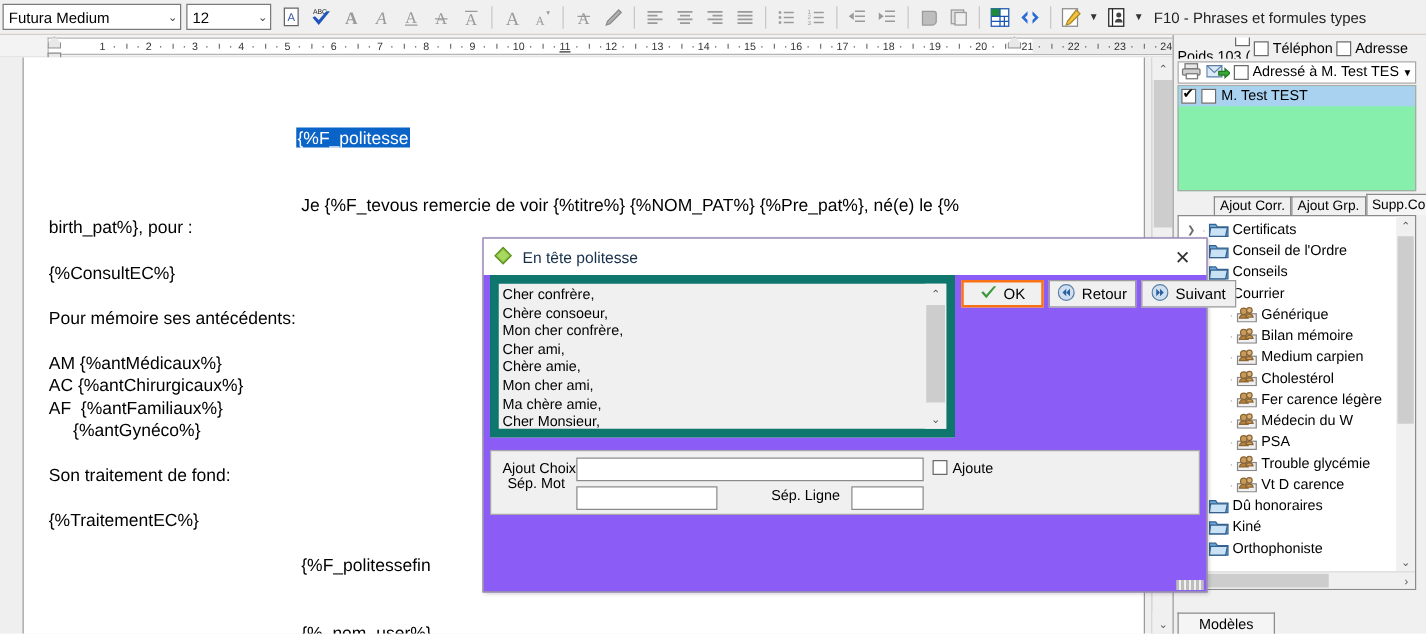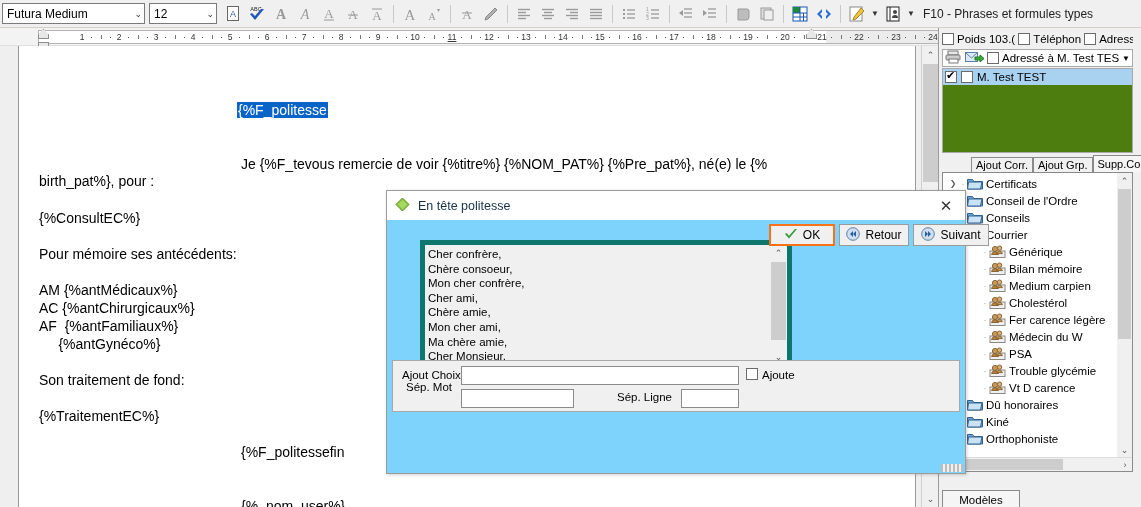--- a/index.html
+++ b/index.html
@@ -120,21 +120,21 @@
   #rp-row1 span { white-space: nowrap; }
   #rp-row2 {
     position: absolute; left: 3px; top: 21px; right: 8px; height: 18px;
     display: flex; align-items: center; gap: 3px;
     background: #ffffff; border: 1px solid #a9a9a9; padding: 0 2px;
   }
   #rp-row2 .lbl { white-space: nowrap; overflow: hidden; flex: 1; }
   #rp-row2 .dd { font-size: 8px; }
   #rp-list {
     position: absolute; left: 3px; top: 40px; right: 8px; height: 85px;
-    background: #4d7c0f; border: 1px solid #a9a9a9;
+    background: #86efac; border: 1px solid #a9a9a9;
   }
   #rp-list .row {
     display: flex; align-items: center; gap: 4px;
     height: 16px; padding: 0 2px; background: #a8d2f0;
   }
   #rp-list .row .name { white-space: nowrap; }
   #rp-tabs {
     position: absolute; left: 3px; top: 127px; right: 8px; height: 17px;
     display: flex; align-items: flex-end; padding-left: 29px;
   }
@@ -176,37 +176,37 @@
   }
   #rp-bottom-tab .btab {
     height: 20px; min-width: 78px; padding: 0 10px; background: #f5f5f5;
     border: 1px solid #8a8a8a; border-bottom: 1px solid #f5f5f5;
     display: flex; align-items: center; justify-content: center; font-size: 11.5px;
   }
 
   
   #dialog {
     position: absolute; left: 386px; top: 190px; width: 580px; height: 284px;
-    background: #7dd3fc; border: 1px solid #9b9b9b;
+    background: #8b5cf6; border: 1px solid #9b9b9b;
     box-shadow: 1px 1px 3px rgba(0,0,0,0.18);
   }
   #dlg-title {
     position: absolute; left: 0; top: 0; right: 0; height: 29px;
     background: #ffffff; display: flex; align-items: center; padding: 0 6px 0 8px;
   }
   #dlg-title .t { font-size: 12.5px; color: #16304a; margin-left: 8px; }
   #dlg-close {
     margin-left: auto; width: 26px; height: 22px;
     display: flex; align-items: center; justify-content: center;
     font-size: 15px; color: #333;
   }
   #dlg-body { position: absolute; left: 0; top: 29px; right: 0; bottom: 0; }
   #dlg-listbox {
-    position: absolute; left: 5px; top: 20px; width: 372px; height: 130px;
-    background: #f0f0f0; border: 5px solid #0f766e; margin-left: 28px;
+    position: absolute; left: 5px; top: 0; width: 372px; height: 130px;
+    background: #f0f0f0; border: 7px solid #0f766e;
   }
   #dlg-list-items {
     position: absolute; left: 3px; top: 2px; right: 19px; bottom: 0;
     font-size: 11.5px; line-height: 14.6px; color: #000; overflow: hidden;
   }
   #dlg-lvsb { position: absolute; right: 0; top: 0; width: 17px; bottom: 0; background: #f0f0f0; }
   #dlg-lvsb .a { position:absolute; left:0; width:17px; height:16px; display:flex;align-items:center;justify-content:center;font-size:9px;color:#555;}
   #dlg-lvsb .a.up { top:0; } #dlg-lvsb .a.dn { bottom:0; }
   #dlg-lvsb .th { position:absolute; left:1px; width:15px; top:17px; height:78px; background:#cdcdcd;}
   .dlg-btn {
@@ -575,21 +575,21 @@
     <div id="doc-vsb">
       <div class="sb-arrow sb-up">⌃</div>
       <div class="sb-thumb"></div>
       <div class="sb-arrow sb-dn">⌄</div>
     </div>
   </div>
 
   <div id="rpanel">
 
     <div id="rp-row1">
-        <span style="display: flex; align-items: flex-end; gap: 3px;">
+        <span style="display: flex; align-items: flex-end; gap: 3px; flex-direction: column;">
           <span class="chk"></span>
           <span>Poids  103.(</span>
         </span>
         <span style="display: flex; align-items: center; gap: 3px;">
           <span class="chk"></span>
           <span>Téléphon</span>
         </span>
         <span style="display: flex; align-items: center; gap: 3px;">
           <span class="chk"></span>
           <span>Adresse</span>

